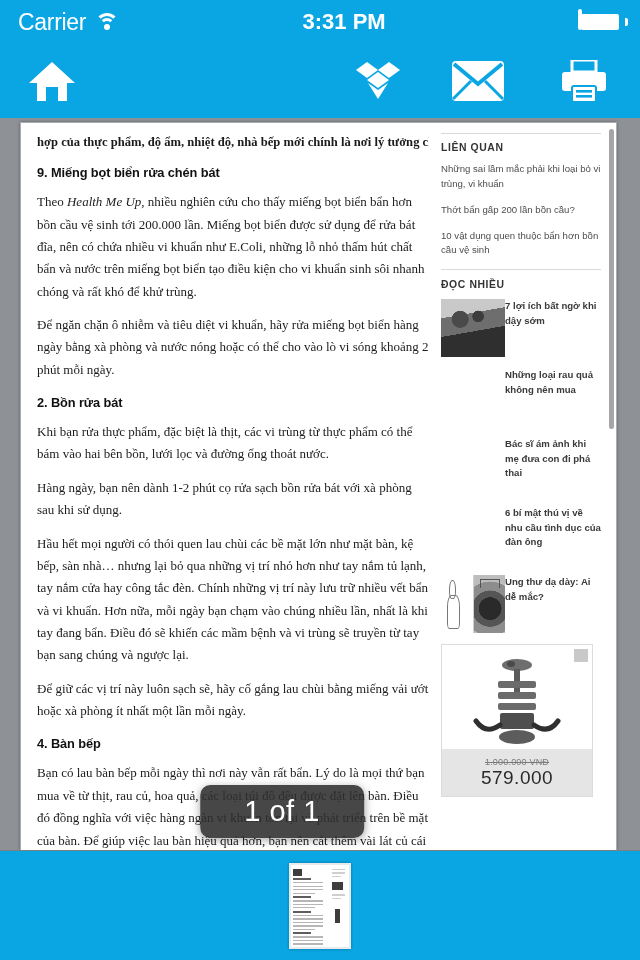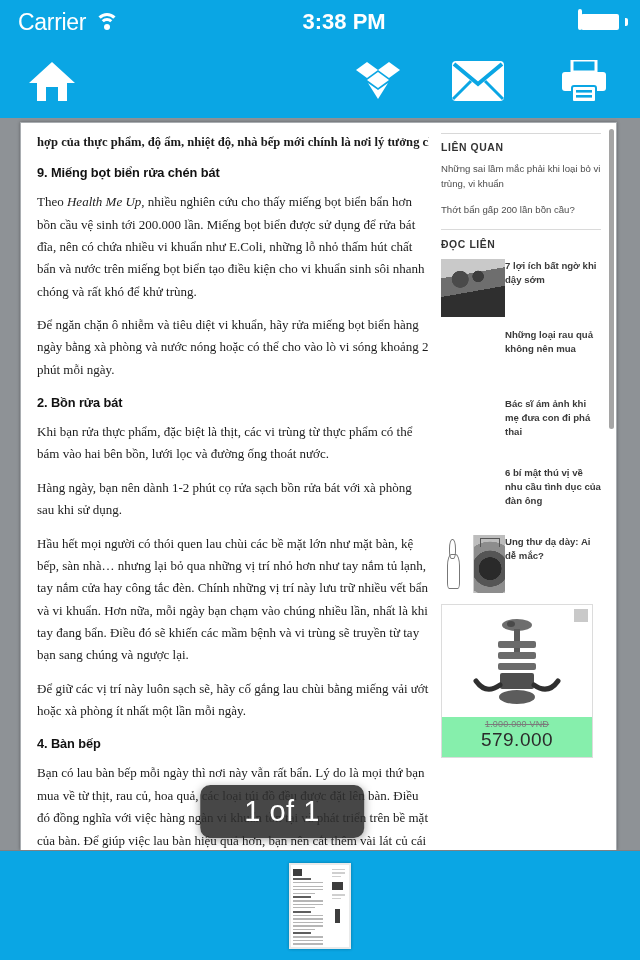--- a/index.html
+++ b/index.html
@@ -161,21 +161,21 @@
   }
   .ad-img {
     height:104px; position:relative; background:#fff;
   }
   .ad-badge {
     position:absolute; right:4px; top:4px; width:14px; height:13px;
     background:#c9c9c9;
   }
   .ad-machine { position:absolute; left:50%; top:8px; transform:translateX(-50%); }
   .ad-price-wrap {
-    background:#86efac; text-align:center; padding:2px 0 7px 0;margin-top:8px;
+    background:#e5e5e5; text-align:center; padding:8px 0 7px 0;
   }
   .ad-old {
     font-size:9px; color:#7b7b7b; text-decoration:line-through; letter-spacing:0.2px;
   }
   .ad-new {
     font-size:19px; color:#2b2b2b; font-weight:normal; letter-spacing:0.5px; line-height:1.15;
   }
 
   
   .vscroll {
@@ -222,21 +222,21 @@
 
   <div class="statusbar">
     <div class="sb-left">
       <span class="sb-carrier">Carrier</span>
       <span class="wifi-icon">
         <i class="a"></i>
           <i class="b"></i>
           <i class="c"></i>
       </span>
     </div>
-    <div class="sb-center">3:38 PM</div>
+    <div class="sb-center">3:31 PM</div>
     <div class="sb-right">
       <span class="battery">
         <span class="shell"></span>
         <span class="fill"></span>
         <span class="nub"></span>
       </span>
     </div>
   </div>
 
   <div class="toolbar">
@@ -310,23 +310,24 @@
             <p class="art-p">Bạn có lau bàn bếp mỗi ngày thì nơi này vẫn rất bẩn. Lý do là mọi thứ bạn mua về từ thịt, rau củ, hoa quả, các loại túi đồ đều được đặt lên bàn. Điều đó đồng nghĩa với việc hàng ngàn vi khuẩn tồn tại và phát triển trên bề mặt của bàn. Để giúp việc lau bàn hiệu quả hơn, bạn nên cắt thêm vài lát củ cái hoặc dưa chuột hòa vào nước để lau. Cũng có thể sử dụng một chất</p>
           </div>
 
           <div class="col-side">
 
             <div class="side-rule"></div>
             <div class="side-h">LIÊN QUAN</div>
 
             <div class="side-link">Những sai lầm mắc phải khi loại bỏ vi trùng, vi khuẩn</div>
             <div class="side-link">Thớt bẩn gấp 200 lần bồn cầu?</div>
+            <div class="side-link">10 vật dụng quen thuộc bẩn hơn bồn cầu vệ sinh</div>
 
             <div class="side-sep"></div>
-            <div class="side-h">ĐỌC LIÊN</div>
+            <div class="side-h">ĐỌC NHIỀU</div>
 
             <div class="pop-item">
               <div class="pop-thumb thumb-photo1"></div>
               <div class="pop-title">7 lợi ích bất ngờ khi dậy sớm</div>
             </div>
 
             <div class="pop-item">
               <div class="pop-thumb blank"></div>
               <div class="pop-title">Những loại rau quả không nên mua</div>
             </div>

